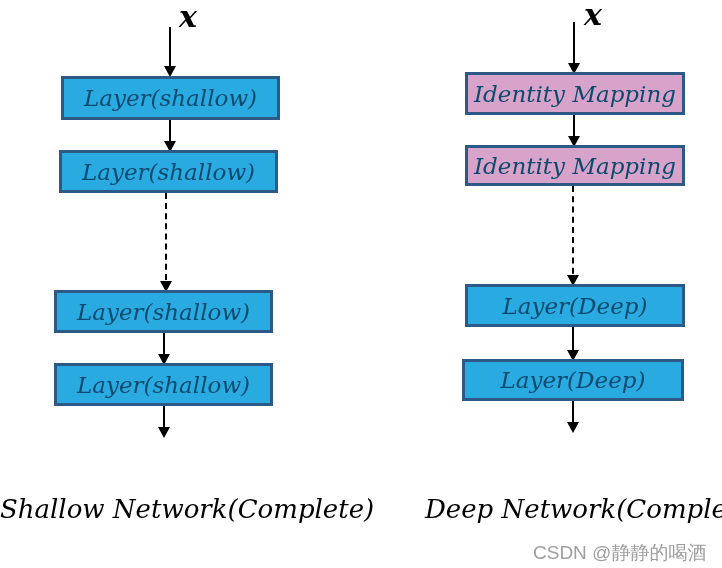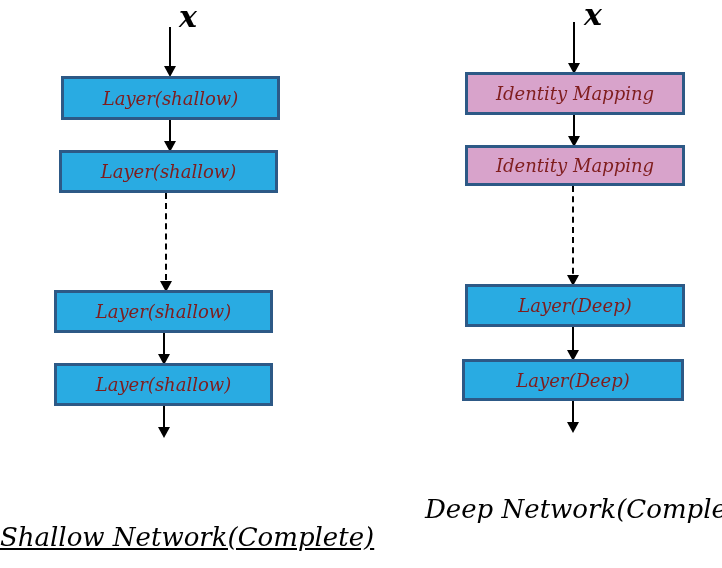--- a/index.html
+++ b/index.html
@@ -46,22 +46,22 @@
   .arrow.dashed {
     border-left-style: dashed;
   }
   .box {
     position: absolute;
     display: flex;
     align-items: center;
     justify-content: center;
     border: 3px solid var(--box-border);
     font-style: italic;
-    font-size: 18px;
-    color: #7f1d1d;
+    font-size: 23px;
+    color: #0c4a6e;
     white-space: nowrap;
   }
   .box.layer { background: var(--layer-fill); }
   .box.identity { background: var(--identity-fill); text-align: right; }
   .caption {
     position: absolute;
     font-style: italic;
     font-size: 26px;
     color: #000;
     text-align: center;
@@ -93,21 +93,21 @@
   <div class="arrow dashed" style="left:165px; top:193px; height:97px;"></div>
 
   <div class="box layer" style="left:54px; top:290px; width:219px; height:43px;">Layer(shallow)</div>
 
   <div class="arrow" style="left:163px; top:333px; height:30px;"></div>
 
   <div class="box layer" style="left:54px; top:363px; width:219px; height:43px;">Layer(shallow)</div>
 
   <div class="arrow" style="left:163px; top:406px; height:30px;"></div>
 
-  <div class="caption" style="left:0px; top:522px; width:292px;text-decoration:underline;">Shallow Network(Complete)</div>
+  <div class="caption" style="left:0px; top:494px; width:292px;">Shallow Network(Complete)</div>
 
   <div class="input-x" style="left:584px; top:0px;">x</div>
 
   <div class="arrow" style="left:573px; top:22px; height:50px;"></div>
 
   <div class="box identity" style="left:465px; top:72px; width:220px; height:43px;">Identity Mapping</div>
 
   <div class="arrow" style="left:573px; top:115px; height:30px;"></div>
 
   <div class="box identity" style="left:465px; top:145px; width:220px; height:41px;">Identity Mapping</div>
@@ -117,14 +117,15 @@
   <div class="box layer" style="left:465px; top:284px; width:220px; height:43px;">Layer(Deep)</div>
 
   <div class="arrow" style="left:572px; top:327px; height:32px;"></div>
 
   <div class="box layer" style="left:462px; top:359px; width:222px; height:42px;">Layer(Deep)</div>
 
   <div class="arrow" style="left:572px; top:401px; height:30px;"></div>
 
   <div class="caption" style="left:425px; top:494px; width:297px;">Deep Network(Complete)</div>
 
+  <div class="watermark" style="left:533px; top:540px;">CSDN @静静的喝酒</div>
 
 </div>
 
 </body></html>

